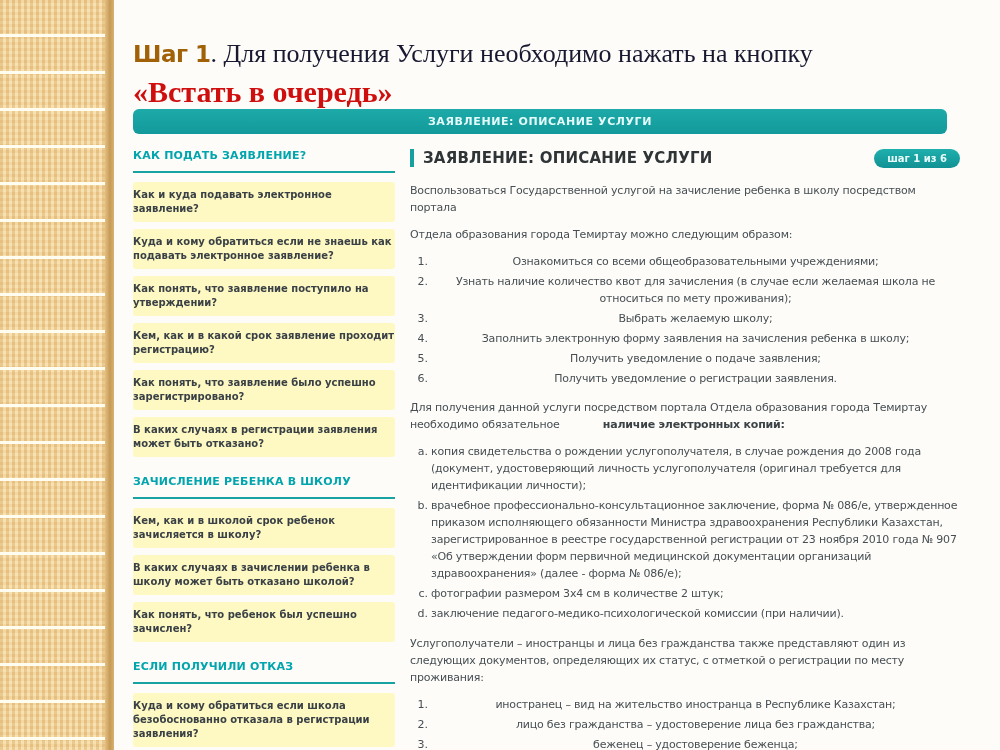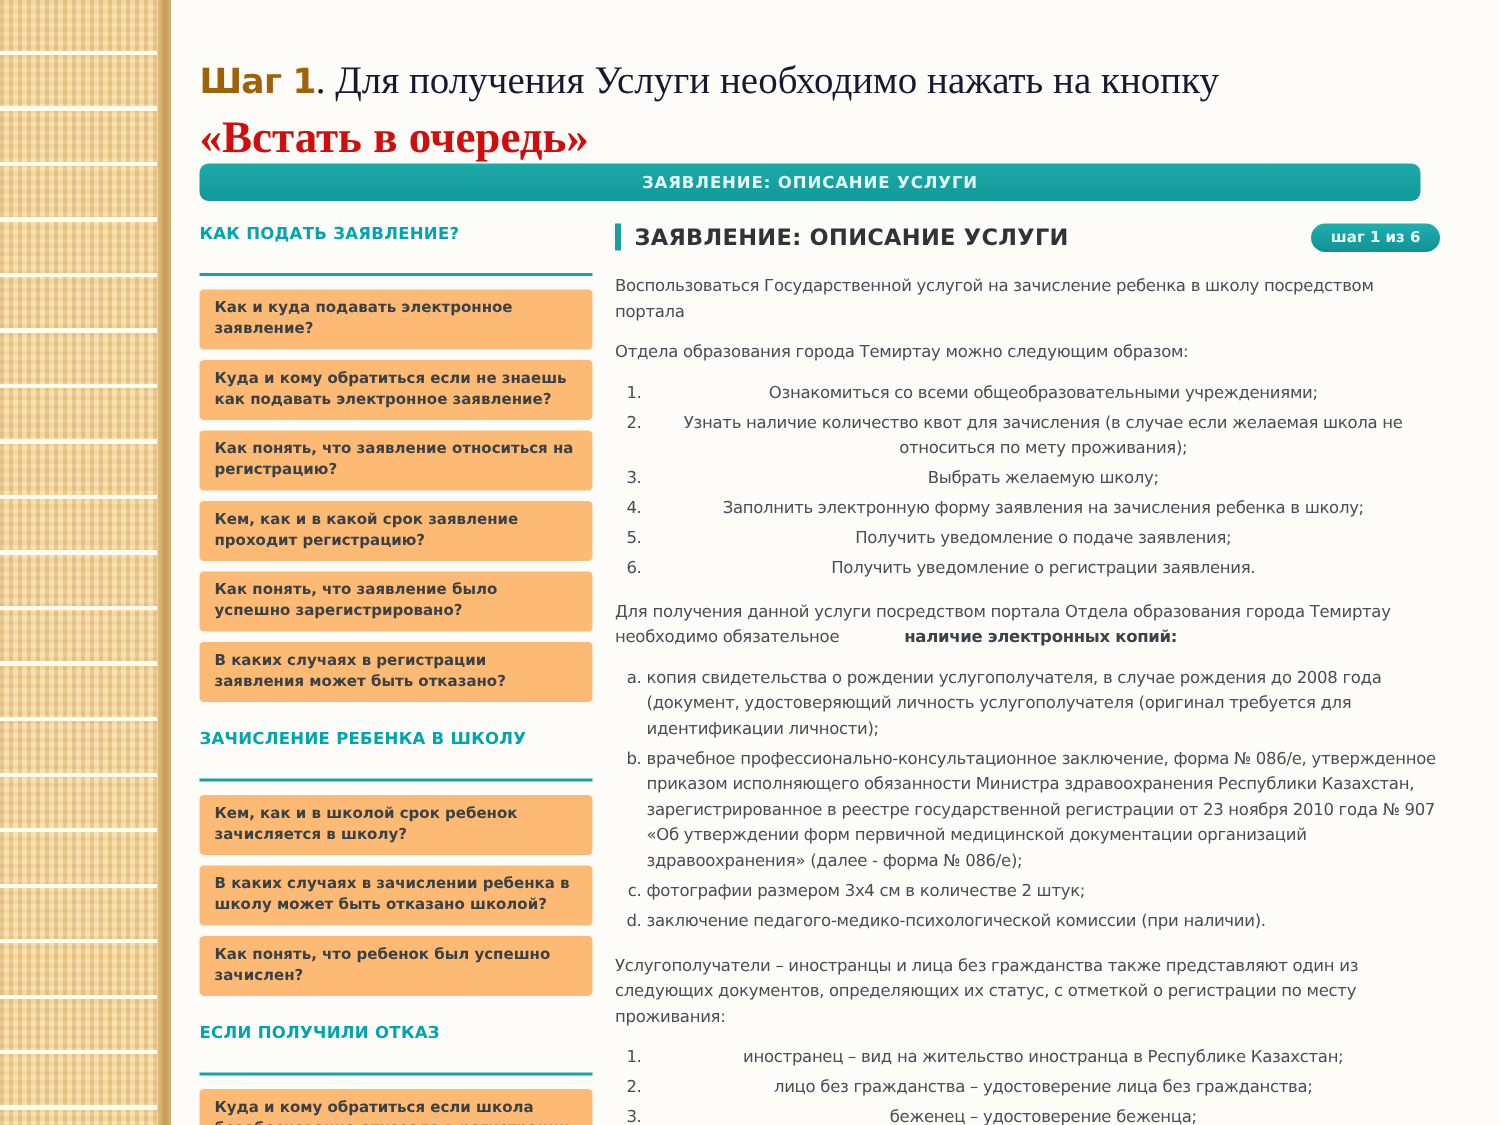--- a/index.html
+++ b/index.html
@@ -54,25 +54,25 @@
 
   
   .columns { display: flex; align-items: flex-start; }
   .sidebar { width: 262px; flex: 0 0 262px; }
   .main { flex: 1; margin-left: 15px; max-width: 550px; }
 
   
   .sb-section { margin-bottom: 18px; }
   .sb-header {
     color: #00a5ae; font-size: 11px; font-weight: bold; letter-spacing: 0.2px;
-    padding-bottom: 20px; border-bottom: 2px solid #18a3a3; margin-bottom: 9px;
+    padding-bottom: 9px; border-bottom: 2px solid #18a3a3; margin-bottom: 9px;
   }
   .sb-item {
-    background: #fdba74; border-radius: 3px;
-    padding: 6px 10px; margin-bottom: 7px;
+    background: #fef9c3; border-radius: 3px;
+    padding: 6px 0; margin-bottom: 7px;
     font-size: 10px; font-weight: 600; color: #3a4146; line-height: 1.4;
     cursor: pointer;
   }
 
   
   .main-title-row {
     display: flex; align-items: center; justify-content: space-between;
     margin-bottom: 14px;
   }
   .main-title {
@@ -111,21 +111,21 @@
     <div class="banner">ЗАЯВЛЕНИЕ: ОПИСАНИЕ УСЛУГИ</div>
 
     <div class="columns">
 
       <div class="sidebar">
 
         <div class="sb-section">
           <div class="sb-header">КАК ПОДАТЬ ЗАЯВЛЕНИЕ?</div>
           <div class="sb-item">Как и куда подавать электронное заявление?</div>
           <div class="sb-item">Куда и кому обратиться если не знаешь как подавать электронное заявление?</div>
-          <div class="sb-item">Как понять, что заявление относиться на регистрацию?</div>
+          <div class="sb-item">Как понять, что заявление поступило на утверждении?</div>
           <div class="sb-item">Кем, как и в какой срок заявление проходит регистрацию?</div>
           <div class="sb-item">Как понять, что заявление было успешно зарегистрировано?</div>
           <div class="sb-item">В каких случаях в регистрации заявления может быть отказано?</div>
         </div>
 
         <div class="sb-section">
           <div class="sb-header">ЗАЧИСЛЕНИЕ РЕБЕНКА В ШКОЛУ</div>
           <div class="sb-item">Кем, как и в школой срок ребенок зачисляется в школу?</div>
           <div class="sb-item">В каких случаях в зачислении ребенка в школу может быть отказано школой?</div>
           <div class="sb-item">Как понять, что ребенок был успешно зачислен?</div>

